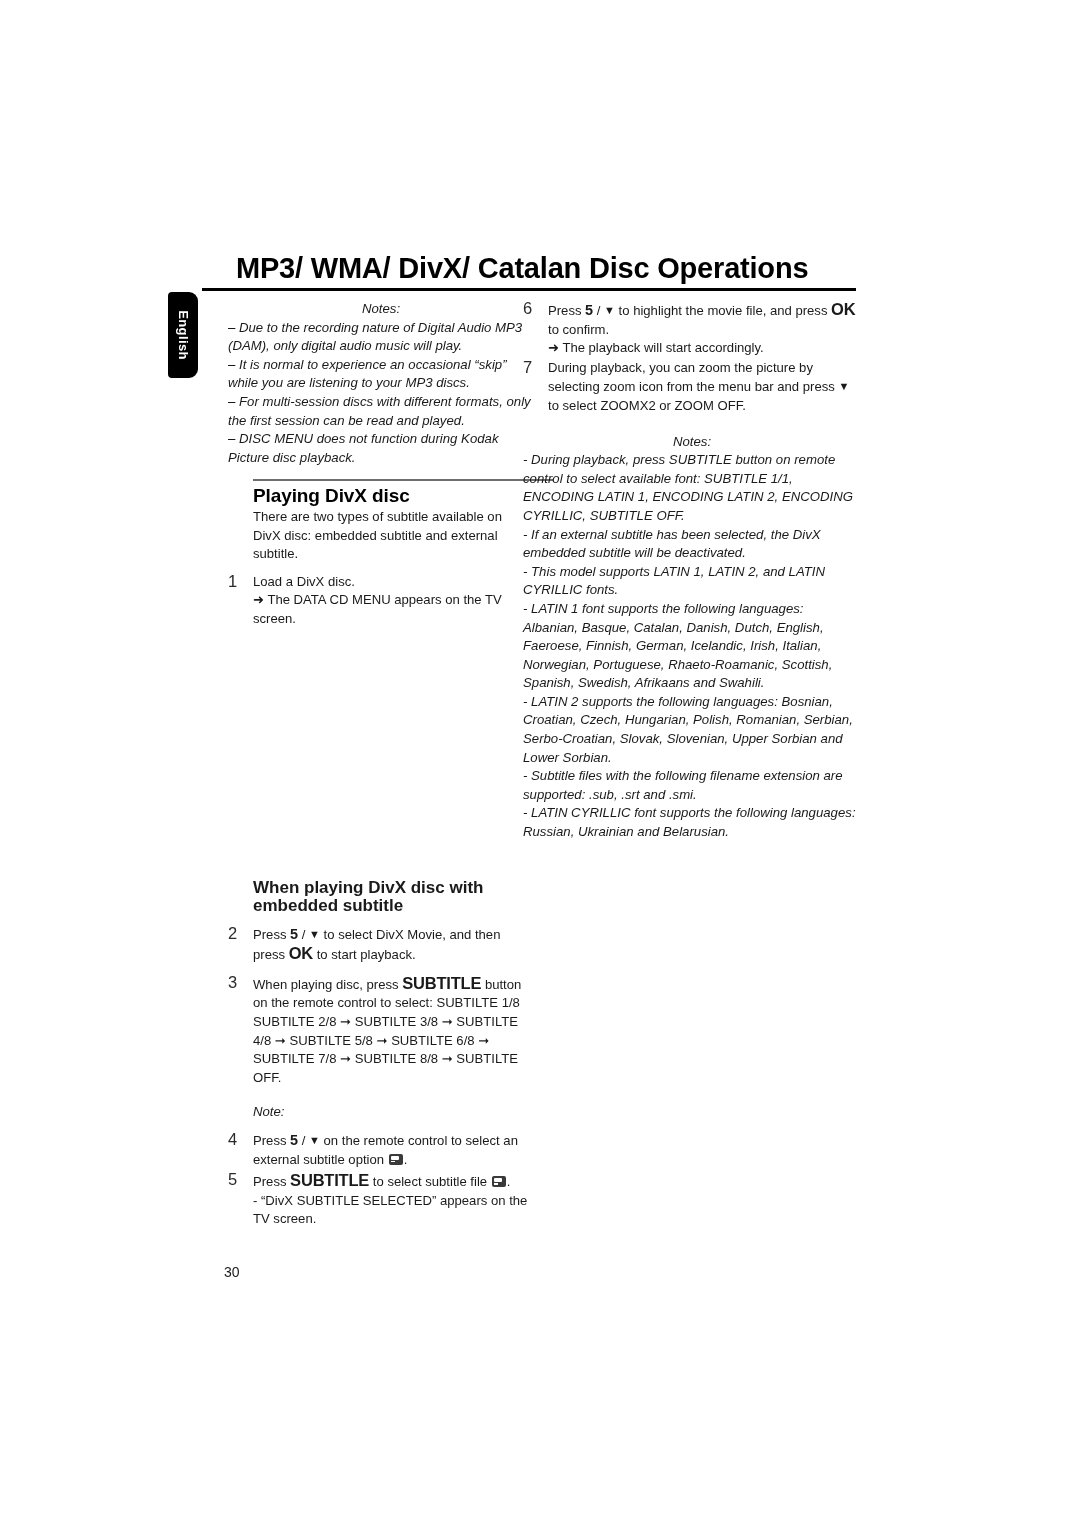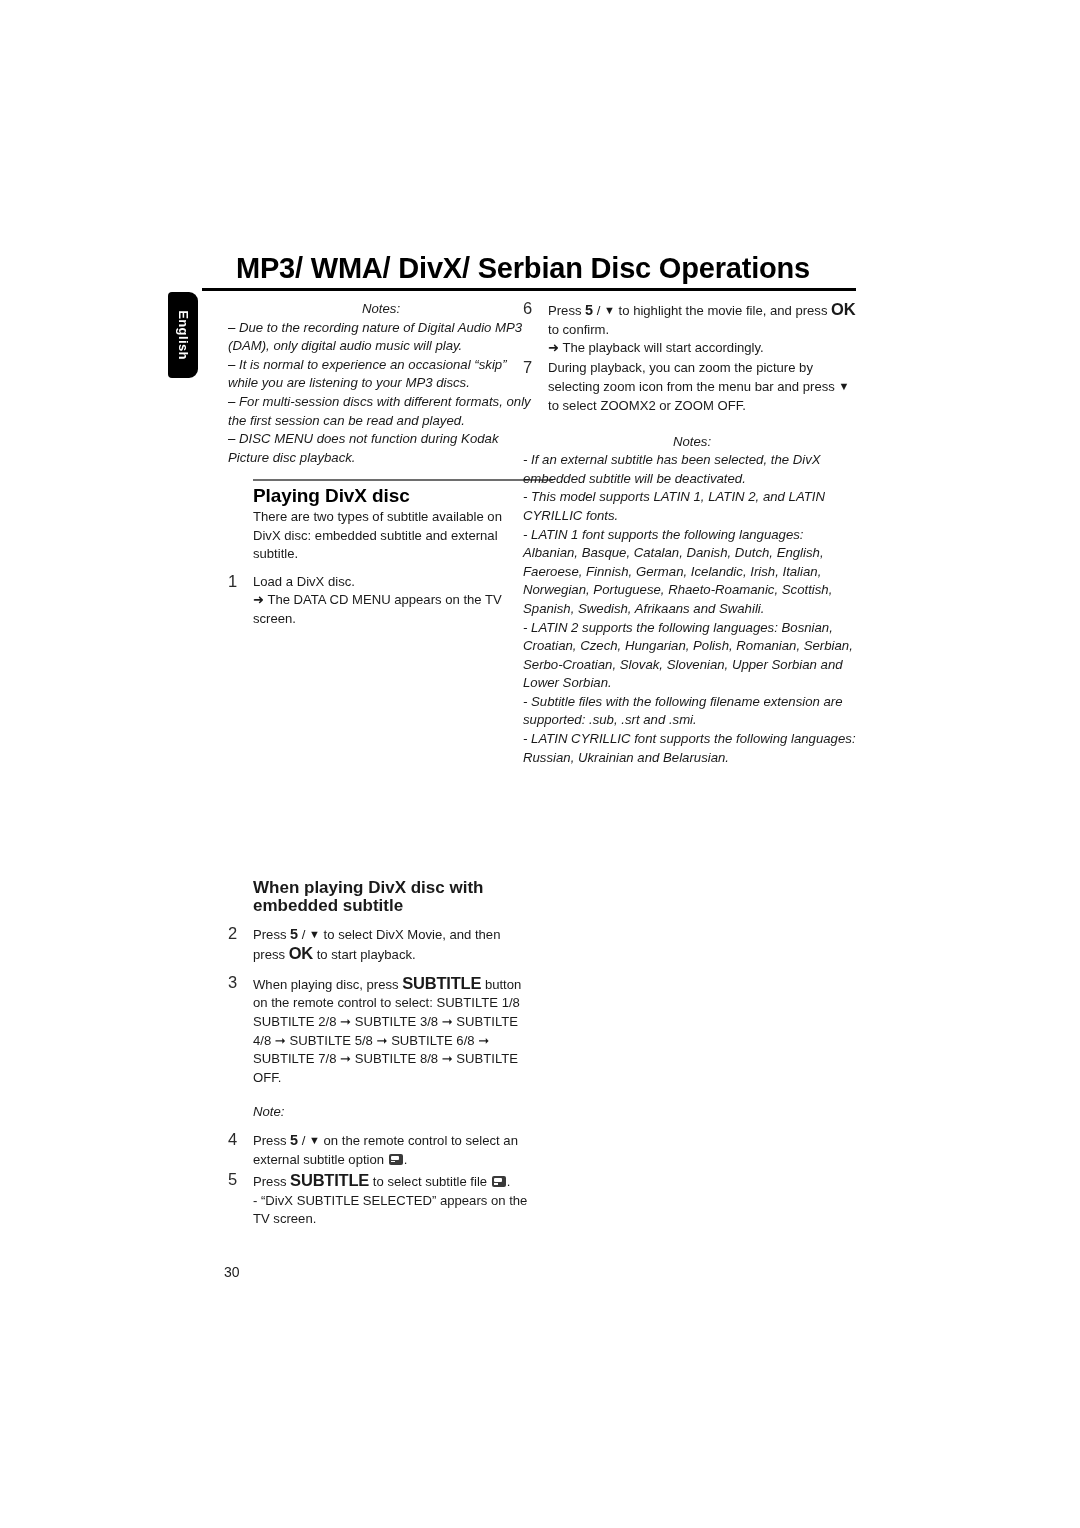--- a/index.html
+++ b/index.html
@@ -196,21 +196,21 @@
 </style>
 </head>
 <body>
 
 <div class="page">
 
   <div class="lang-tab">
     <span>English</span>
   </div>
 
-  <div class="page-title">MP3/ WMA/ DivX/ Serbian Disc Operations</div>
+  <div class="page-title">MP3/ WMA/ DivX/ Catalan Disc Operations</div>
   <div class="title-rule"></div>
 
   <div class="col col-left">
 
     <div class="notes-block">
       <p class="nb-head">Notes:</p>
       <p>–  Due to the recording nature of Digital Audio MP3 (DAM), only digital audio music will play.</p>
       <p>–  It is normal to experience an occasional “skip” while you are listening to your MP3 discs.</p>
       <p>–  For multi-session discs with different formats, only the first session can be read and played.</p>
       <p>–  DISC MENU does not function during Kodak Picture disc playback.</p>
@@ -266,20 +266,21 @@
       <span class="arrowline"><span>➜</span> <span>The playback will start accordingly.</span></span>
     </div>
 
     <div class="step" style="margin-top:1px;">
       <span class="num">7</span>
       <span class="txt"><span>During playback, you can zoom the picture by selecting zoom icon from the menu bar and press </span><span class="dn">▼</span><span> to select ZOOMX2 or ZOOM OFF.</span></span>
     </div>
 
     <div class="notes-block" style="margin-top:17px;">
       <p class="nb-head">Notes:</p>
+      <p>- During playback, press SUBTITLE button on remote control to select available font: SUBTITLE 1/1, ENCODING LATIN 1, ENCODING LATIN 2, ENCODING CYRILLIC, SUBTITLE OFF.</p>
       <p>- If an external subtitle has been selected, the DivX embedded subtitle will be deactivated.</p>
       <p>- This model supports LATIN 1, LATIN 2, and LATIN CYRILLIC fonts.</p>
       <p>- LATIN 1 font supports the following languages: Albanian, Basque, Catalan, Danish, Dutch, English, Faeroese, Finnish, German, Icelandic, Irish, Italian, Norwegian, Portuguese, Rhaeto-Roamanic, Scottish, Spanish, Swedish, Afrikaans and Swahili.</p>
       <p>- LATIN 2 supports the following languages: Bosnian, Croatian, Czech, Hungarian, Polish, Romanian, Serbian, Serbo-Croatian, Slovak, Slovenian, Upper Sorbian and Lower Sorbian.</p>
       <p>- Subtitle files with the following filename extension are supported: .sub, .srt and .smi.</p>
       <p>- LATIN CYRILLIC font supports the following languages: Russian, Ukrainian and Belarusian.</p>
     </div>
 
   </div>
 

